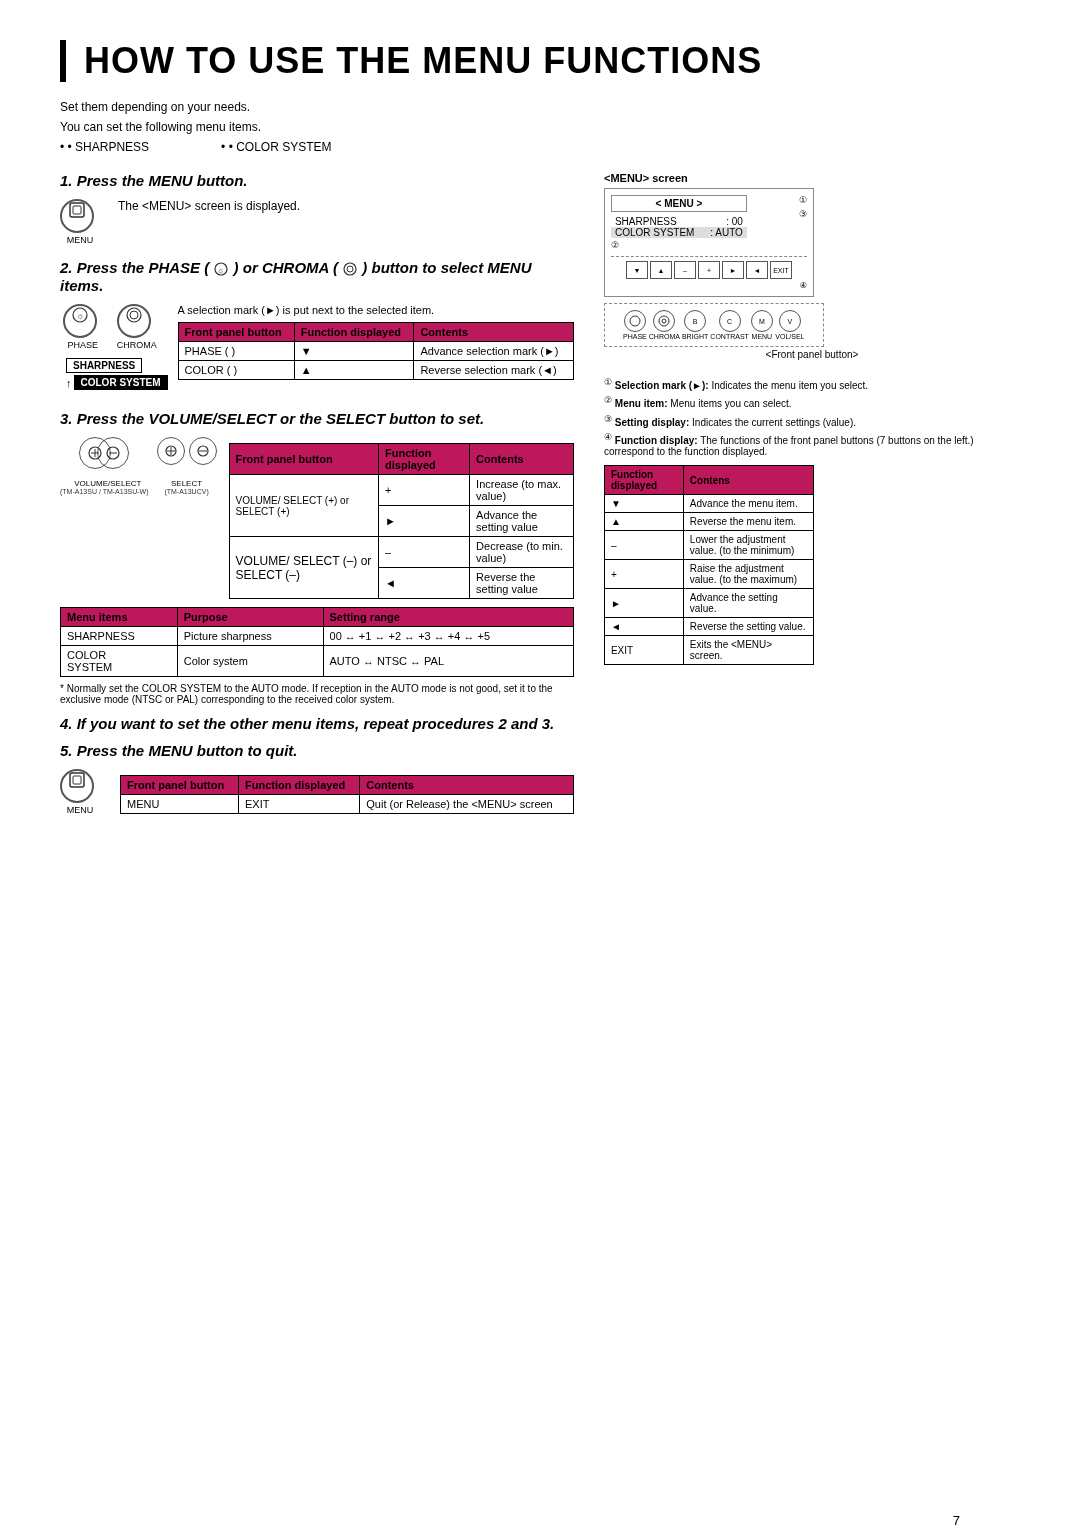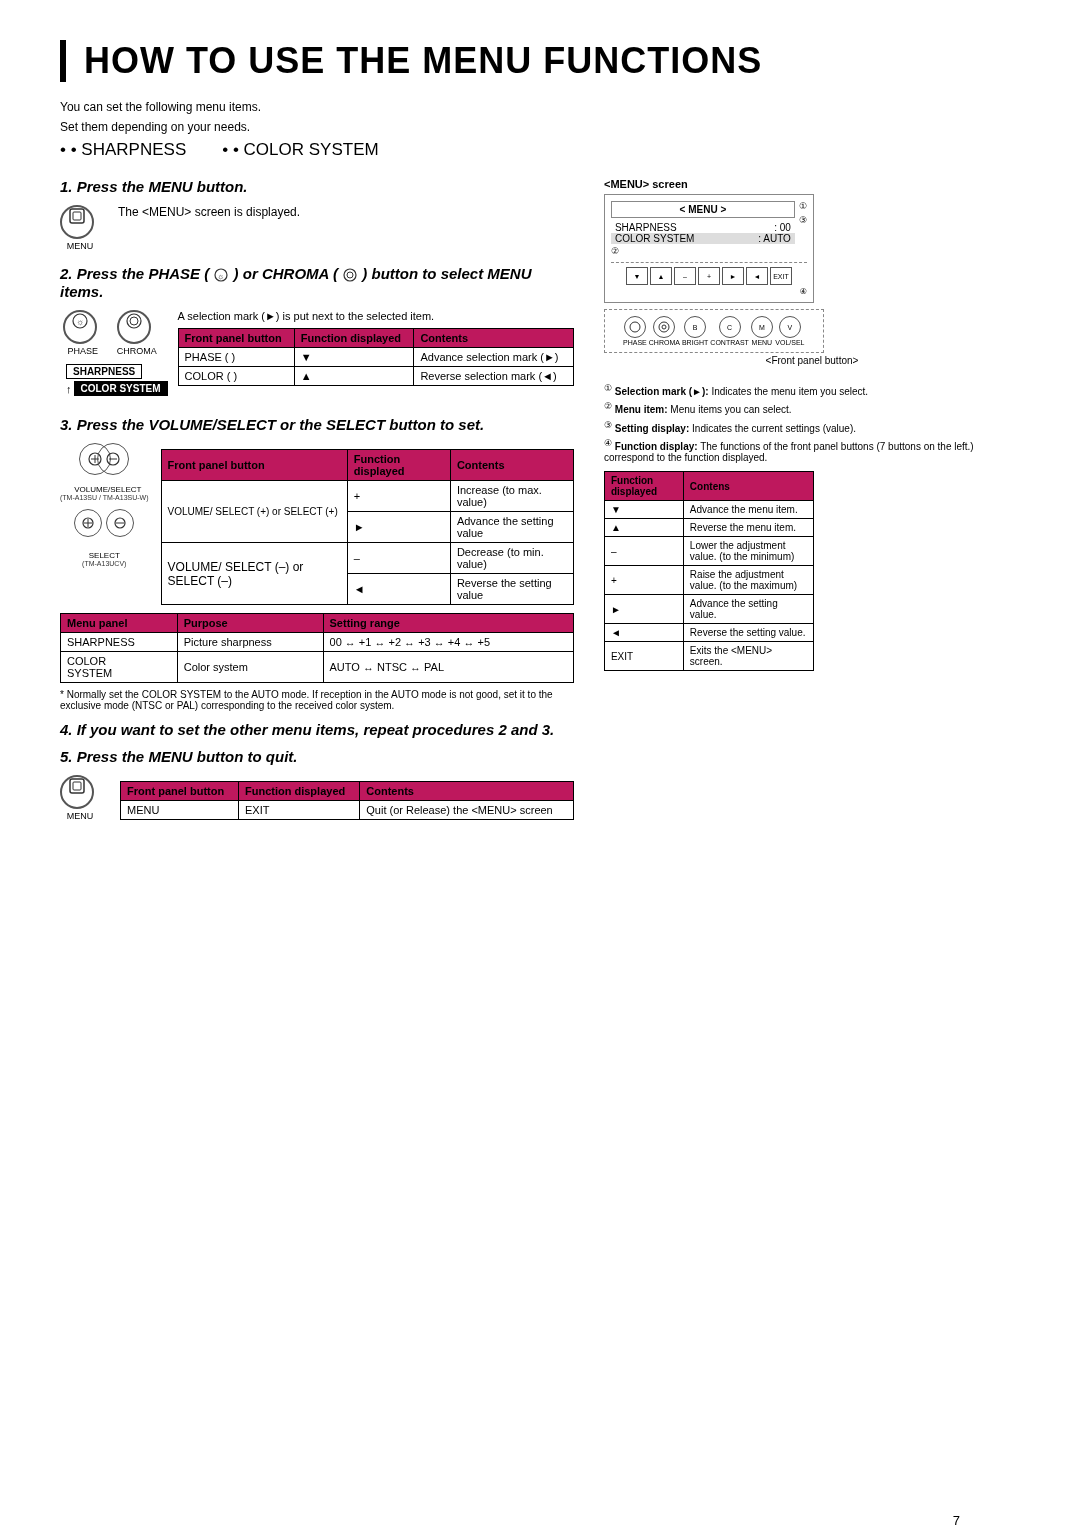--- a/index.html
+++ b/index.html
@@ -41,23 +41,23 @@
       margin-bottom: 14px;
     }
 
     .intro-text {
       font-size: 12px;
       margin-bottom: 6px;
     }
 
     .bullet-list {
       display: flex;
-      gap: 36px;
+      gap: 72px;
       margin-bottom: 18px;
-      font-size: 17px;
+      font-size: 12px;
     }
 
     .bullet-item::before {
       content: "• ";
     }
 
     
     .two-col {
       display: flex;
       gap: 30px;
@@ -172,22 +172,22 @@
     }
   </style>
 </head>
 <body>
 
 <div style="position:relative; min-height:1528px;">
 
   <h1 class="main-title">HOW TO USE THE MENU FUNCTIONS</h1>
 
 
+  <p class="intro-text">Set them depending on your needs.</p>
   <p class="intro-text">You can set the following menu items.</p>
-  <p class="intro-text">Set them depending on your needs.</p>
 
   <div class="bullet-list">
     <span class="bullet-item">• SHARPNESS</span>
     <span class="bullet-item">• COLOR SYSTEM</span>
   </div>
 
   <div class="two-col">
 
     <div class="col-left">
 
@@ -275,21 +275,21 @@
             </tbody>
               </table>
           </div>
         </div>
       </div>
 
       <div style="margin-bottom:10px;">
         <p class="step-heading">3. Press the VOLUME/SELECT or the SELECT button to set.</p>
 
         <div style="display:flex; gap:12px; align-items:flex-start;">
-          <div style="display:flex; flex-direction:column; gap:8px;">
+          <div style="display:flex; flex-direction:row; gap:8px;">
 
             <div style="display:flex; flex-direction:column; align-items:center;">
               <div style="position:relative; width:50px; height:40px;">
                 <div style="border:1.5px solid #555; border-radius:50%; width:32px; height:32px; display:flex; align-items:center; justify-content:center; font-size:7px; text-align:center; position:absolute; left:0; top:0;">
                   <svg width="16" height="16" viewBox="0 0 16 16">
                       <circle cx="8" cy="8" r="6" fill="none" stroke="#333" stroke-width="1.2"></circle>
                       <line x1="4" y1="8" x2="12" y2="8" stroke="#333" stroke-width="1"></line>
                       <line x1="8" y1="4" x2="8" y2="12" stroke="#333" stroke-width="1"></line>
                     </svg>
                 </div>
@@ -352,21 +352,21 @@
                 <td>Reverse the setting value</td>
               </tr>
             </tbody>
               </table>
           </div>
         </div>
 
         <table style="margin-top:8px;">
           <tbody>
               <tr>
-            <th>Menu panel</th>
+            <th>Menu items</th>
             <th>Purpose</th>
             <th>Setting range</th>
           </tr>
           <tr>
             <td>SHARPNESS</td>
             <td>Picture sharpness</td>
             <td>00 ↔ +1 ↔ +2 ↔ +3 ↔ +4 ↔ +5</td>
           </tr>
           <tr>
             <td>COLOR<br>SYSTEM</td>
@@ -414,21 +414,21 @@
         </div>
       </div>
 
     </div>
 
     <div class="col-right">
 
       <p class="menu-screen-title">&lt;MENU&gt; screen</p>
 
       <div style="border:1px solid #888; padding:6px; font-size:10px; width:210px; margin-bottom:6px; position:relative;">
-        <div style="display:flex; justify-content:center; align-items:flex-start;">
+        <div style="display:flex; justify-content:center; align-items:flex-start;gap:48px;">
           <div style="flex:1;">
             <div style="text-align:center; font-weight:bold; font-size:10px; border:1px solid #888; padding:2px; margin-bottom:4px;">&lt; MENU &gt;</div>
             <div style="display:flex; justify-content:space-between; font-size:10px; padding:0 4px;">
               <span>SHARPNESS</span>
               <span>: 00</span>
             </div>
             <div style="display:flex; justify-content:space-between; font-size:10px; padding:0 4px; background:#ddd;">
               <span>COLOR SYSTEM</span>
               <span>: AUTO</span>
             </div>

